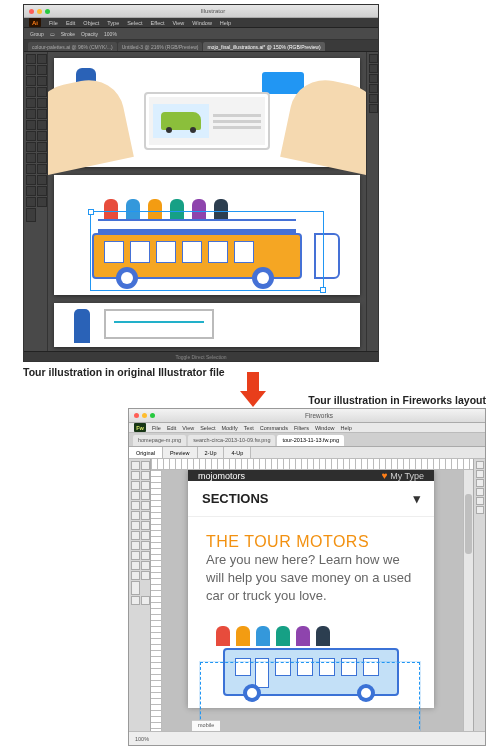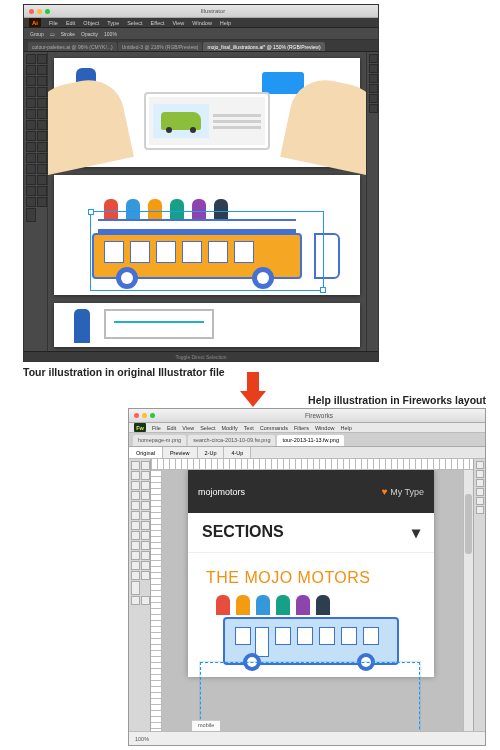--- a/index.html
+++ b/index.html
@@ -92,24 +92,24 @@
   .fw-tool { width: 9px; height: 9px; background: #ededed; border: 1px solid #aaa; }
   .fw-right { width: 12px; background: #d7d7d7; border-left: 1px solid #aaa; display: flex; flex-direction: column; gap: 1px; padding: 2px; }
   .fw-pal { width: 8px; height: 8px; background: #ededed; border: 1px solid #aaa; }
   .fw-ruler-top { height: 11px; background: #fff; border-bottom: 1px solid #bbb; background-image: repeating-linear-gradient(to right, #bbb 0 1px, transparent 1px 6px); }
   .fw-ruler-left { width: 11px; background: #fff; border-right: 1px solid #bbb; background-image: repeating-linear-gradient(to bottom, #bbb 0 1px, transparent 1px 6px); }
   .fw-center { flex: 1; display: flex; flex-direction: column; }
   .fw-center-row { flex: 1; display: flex; min-height: 0; }
   .fw-canvas-wrap { flex: 1; background: #c0c0c0; overflow: hidden; position: relative; }
 
   .fw-artboard { position: absolute; left: 26px; top: 0; width: 246px; background: #fff; box-shadow: 0 0 6px rgba(0,0,0,.3); }
-  .fw-toolbar { background: #2e2e2e; color: #cfcfcf; font-size: 9px; padding: 16px 10px; display: flex; align-items: center; justify-content: space-between; }
+  .fw-toolbar { background: #2e2e2e; color: #cfcfcf; font-size: 9px; padding: 0 10px; display: flex; align-items: center; justify-content: space-between; }
   .fw-heart { color: #ff7f18; font-size: 10px; }
   .fw-brand { display: flex; align-items: center; gap: 2px; color: #fff; font-size: 9px; }
-  .fw-sections { padding: 10px 14px; border-bottom: 1px solid #eee; display: flex; justify-content: space-between; font-size: 16px; font-weight: bold; color: #222; }
+  .fw-sections { padding: 10px 14px; border-bottom: 1px solid #eee; display: flex; justify-content: space-between; font-size: 13px; font-weight: bold; color: #222; }
   .fw-chev { color: #333; }
   .fw-content { padding: 16px 18px 12px; }
   .fw-h1 { color: #f29111; font-size: 16px; font-weight: 300; letter-spacing: 0.5px; }
   .fw-h1b { color: #f29111; font-size: 20px; font-weight: 800; letter-spacing: 0.5px; margin-bottom: 12px; }
   .fw-p { color: #666; font-size: 13px; line-height: 1.4; margin-bottom: 12px; }
   .fw-bus { height: 78px; display: flex; align-items: flex-end; justify-content: center; position: relative; }
   .fw-bus-body { position: relative; width: 176px; height: 48px; background: #c3e0f7; border: 2px solid #3b72d6; border-radius: 4px; }
   .fwin{position:absolute;top:8px;width:16px;height:18px;background:#fff;border:1px solid #3b72d6}
   .fw1{left:10px}.fwd{left:30px;width:14px;height:30px;top:8px}.fw2{left:50px}.fw3{left:72px}.fw4{left:94px}.fw5{left:116px}.fw6{left:138px}
   .fwheel{position:absolute;bottom:-8px;width:18px;height:18px;border-radius:50%;background:#3b72d6}
@@ -257,21 +257,21 @@
   <div class="ai-status">
     <span>Toggle Direct Selection</span>
   </div>
 </div>
 
 <div class="caption cap1">Tour illustration in original Illustrator file</div>
 <div class="arrow">
   <div class="arrow-stem"></div>
     <div class="arrow-head"></div>
 </div>
-<div class="caption cap2">Help illustration in Fireworks layout</div>
+<div class="caption cap2">Tour illustration in Fireworks layout</div>
 
 <div class="fw-window">
   <div class="fw-title">
     <span class="traffic tr-r"></span>
     <span class="traffic tr-y"></span>
     <span class="traffic tr-g"></span>
     <span style="flex:1;text-align:center">Fireworks</span>
   </div>
   <div class="fw-menubar">
     <span class="fw-logo">Fw</span>
@@ -337,21 +337,22 @@
               <span class="fw-brand">
                 <span>mojomotors</span>
               </span>
               <span><span class="fw-heart">♥</span> <span>My Type</span></span>
             </div>
             <div class="fw-sections">
               <span>SECTIONS</span>
               <span class="fw-chev">▾</span>
             </div>
             <div class="fw-content">
-              <div class="fw-h1">THE MOJO MOTORS</div>
+              <div class="fw-h1">THE TOUR MOTORS</div>
+              <div class="fw-p">Are you new here? Learn how we will help you save money on a used car or truck you love.</div>
               <div class="fw-bus">
                 <div class="fw-riders">
                   <div class="rider rc1"></div>
                     <div class="rider rc3"></div>
                     <div class="rider rc2"></div>
                   <div class="rider rc4"></div>
                     <div class="rider rc5"></div>
                     <div class="rider rc6"></div>
                 </div>
                 <div class="fw-bus-body">

